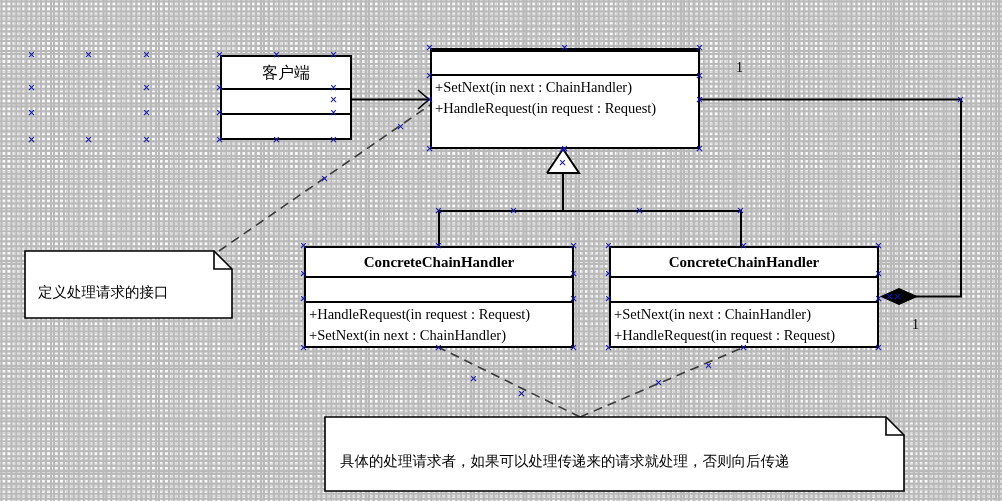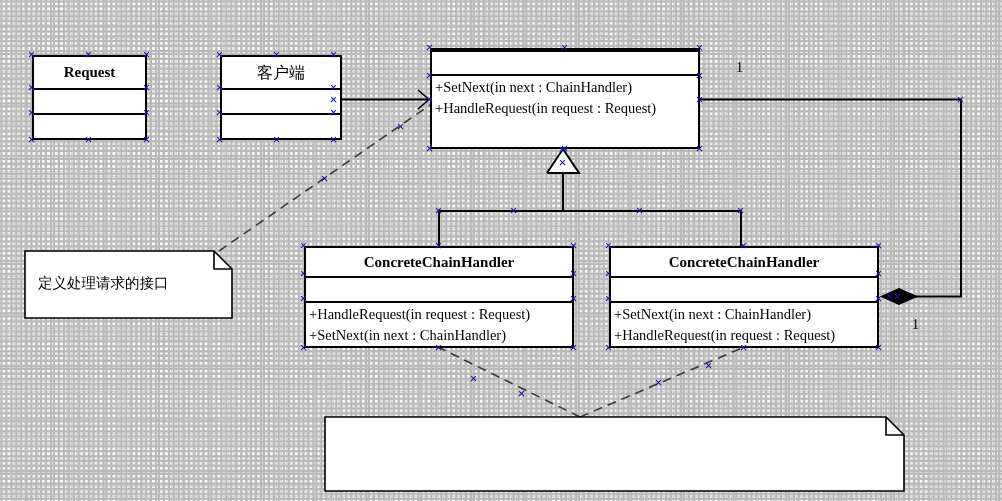--- a/index.html
+++ b/index.html
@@ -70,20 +70,21 @@
     line-height: 21px;
     white-space: nowrap;
     color: #000;
   }
   .note-text {
     position: absolute;
     font-family: "Liberation Serif", "DejaVu Serif", serif;
     font-size: 14.5px;
     color: #000;
     white-space: nowrap;
+    margin-top: 9px;
   }
   .mult {
     position: absolute;
     font-family: "Liberation Serif", "DejaVu Serif", serif;
     font-size: 14px;
     color: #000;
   }
   .handle {
     position: absolute;
     width: 7px;
@@ -135,27 +136,22 @@
       <path d="M 25,251 L 214,251 L 232,269 L 232,318 L 25,318 Z" fill="#ffffff" stroke="#000" stroke-width="1.6"></path>
       <path d="M 214,251 L 214,269 L 232,269" fill="none" stroke="#000" stroke-width="1.6"></path>
     </g>
 
     <g>
       <path d="M 325,417 L 886,417 L 904,435 L 904,491 L 325,491 Z" fill="#ffffff" stroke="#000" stroke-width="1.6"></path>
       <path d="M 886,417 L 886,435 L 904,435" fill="none" stroke="#000" stroke-width="1.6"></path>
     </g>
   </svg>
 
-  <div class="uml-class" style="left:32px; top:55px; width:115px; height:85px;">
-    <div class="cls-title" style="height:31px;">Request</div>
-    <div class="cls-attrs" style="height:25px;"></div>
-    <div class="cls-ops" style="height:25px;"></div>
-  </div>
-
-  <div class="uml-class" style="left:220px; top:55px; width:122px; height:85px;">
+
+  <div class="uml-class" style="left:220px; top:55px; width:132px; height:85px;">
     <div class="cls-title" style="height:31px; font-family:'DejaVu Sans', sans-serif; font-weight:400; font-size:16px;">客户端</div>
     <div class="cls-attrs" style="height:25px;"></div>
     <div class="cls-ops" style="height:25px;"></div>
   </div>
 
   <div class="uml-class" style="left:430px; top:48px; width:270px; height:101px;">
     <div class="cls-attrs" style="height:24px;"></div>
     <div class="cls-ops" style="height:49px;">
       <div class="op-line">+SetNext(in next : ChainHandler)</div>
       <div class="op-line">+HandleRequest(in request : Request)</div>
@@ -175,20 +171,21 @@
     <div class="cls-title" style="height:28px;">ConcreteChainHandler</div>
     <div class="cls-attrs" style="height:25px;"></div>
     <div class="cls-ops" style="height:49px;">
       <div class="op-line">+SetNext(in next : ChainHandler)</div>
       <div class="op-line">+HandleRequest(in request : Request)</div>
     </div>
   </div>
 
   <div class="note-text" style="left:38px; top:274px; font-family:'DejaVu Sans', sans-serif; font-size:14.5px;">定义处理请求的接口</div>
 
+  <div class="note-text" style="left:340px; top:443px; font-family:'DejaVu Sans', sans-serif; font-size:14.5px;">具体的处理请求者，如果可以处理传递来的请求就处理，否则向后传递</div>
 
   <div class="mult" style="left:736px; top:60px;">1</div>
   <div class="mult" style="left:912px; top:317px;">1</div>
 
   <div class="handle" style="left:28px;  top:51px;"></div>
   <div class="handle" style="left:85px;  top:51px;"></div>
   <div class="handle" style="left:143px; top:51px;"></div>
   <div class="handle" style="left:28px;  top:84px;"></div>
   <div class="handle" style="left:143px; top:84px;"></div>
   <div class="handle" style="left:28px;  top:109px;"></div>

